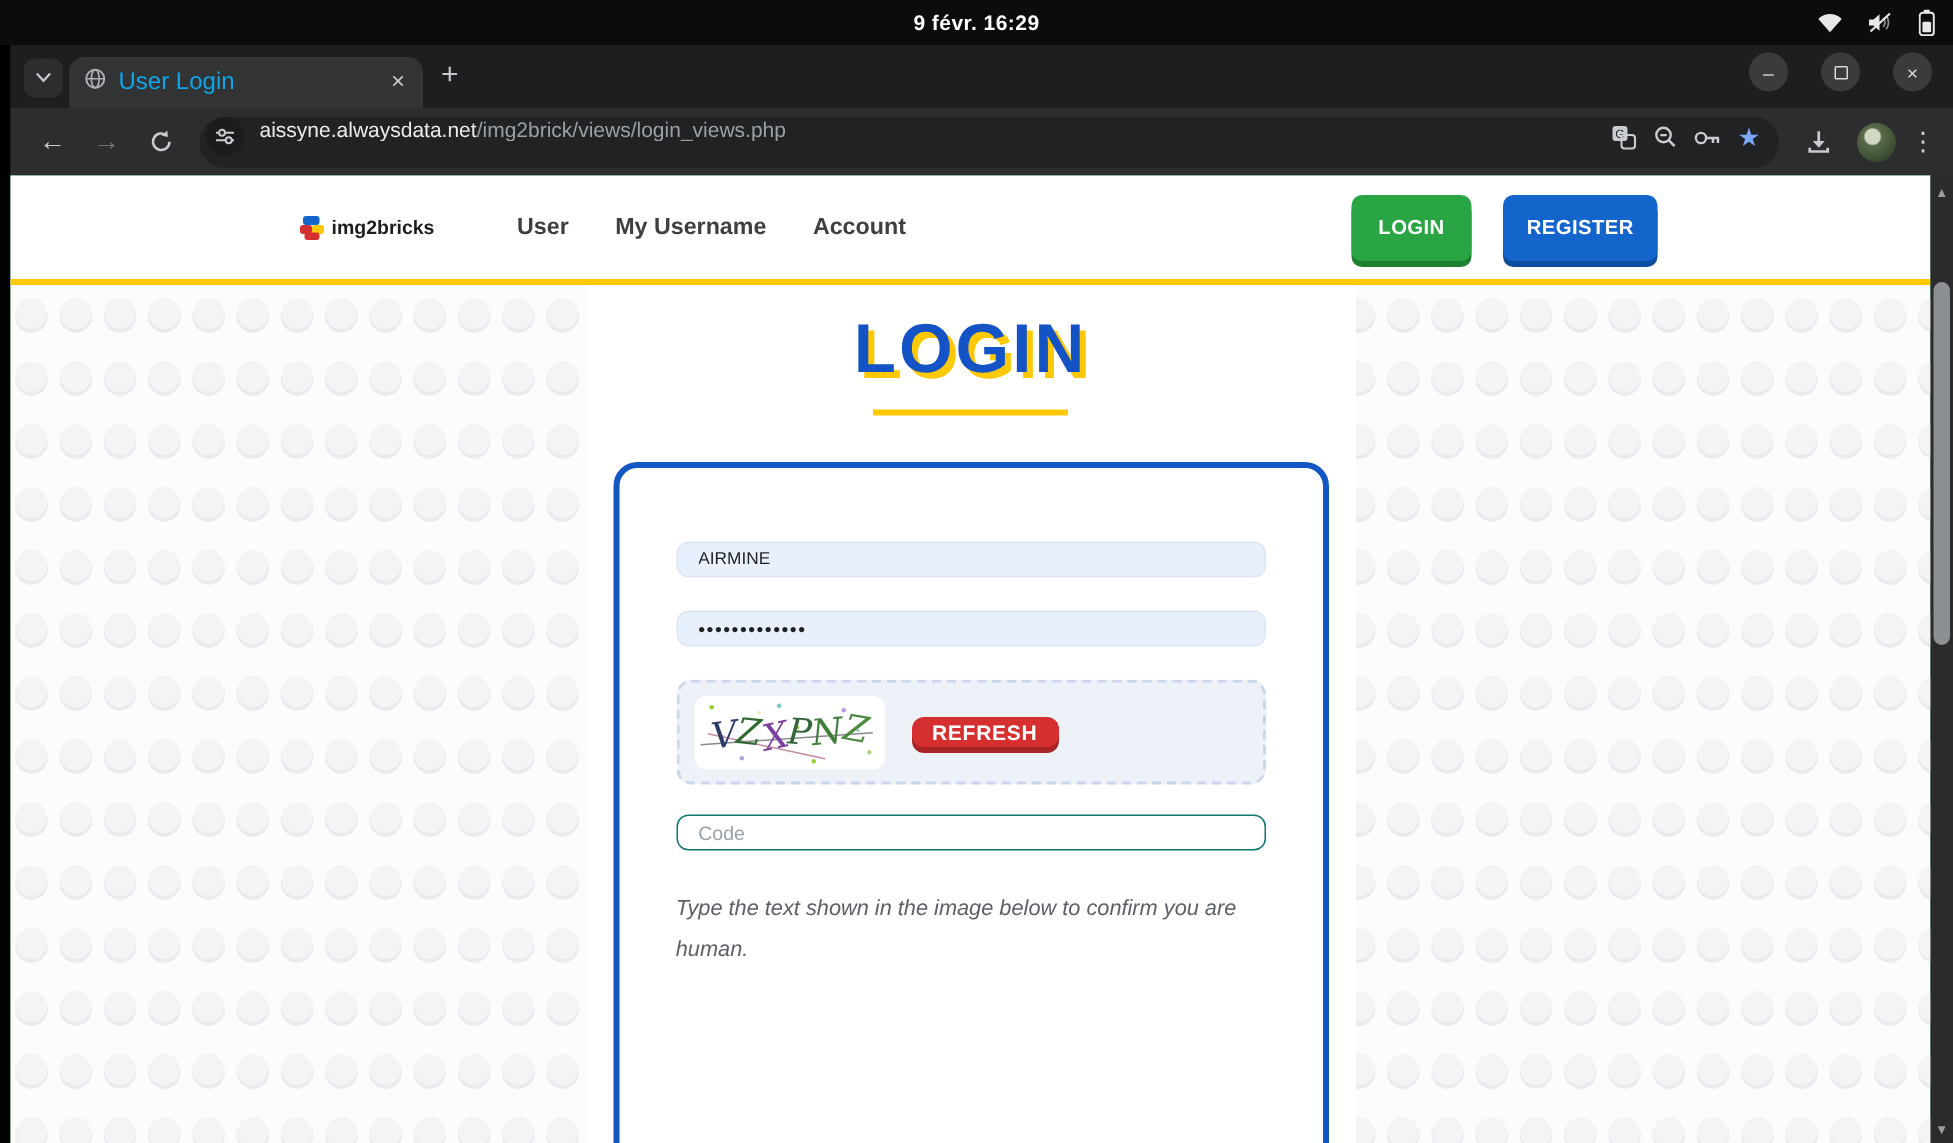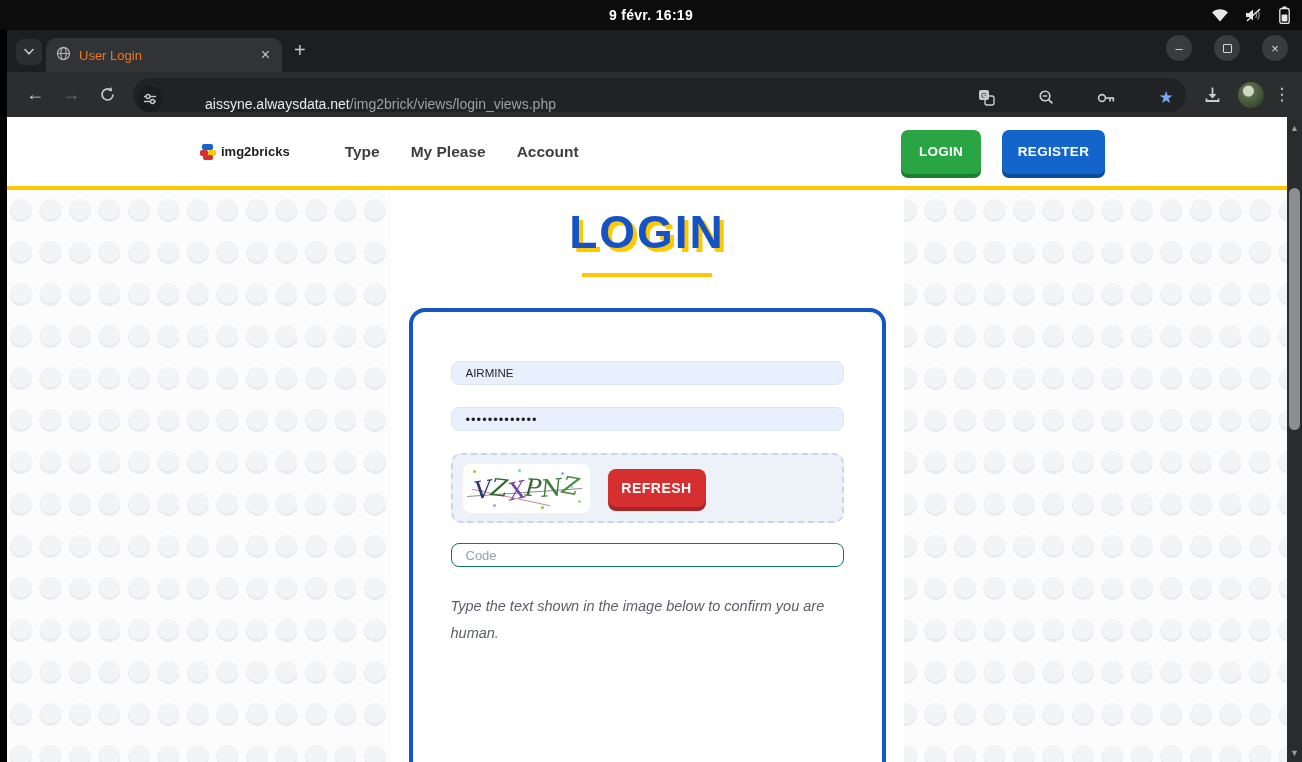--- a/index.html
+++ b/index.html
@@ -16,35 +16,35 @@
   
   .browser { position:absolute; left:7px; top:30px; width:1295px; height:732px;
     display:flex; flex-direction:column; background:#1d1e20; }
 
   
   .tabstrip { height:42px; background:#1d1e20; display:flex; align-items:flex-end; position:relative; }
   .tab-search { width:26px; height:26px; margin:0 4px 7px 9px; border-radius:7px;
     background:#2b2d2f; display:flex; align-items:center; justify-content:center; cursor:pointer; }
   .tab { width:236px; height:34px; background:#313335; border-radius:10px 10px 0 0;
     display:flex; align-items:center; padding:0 10px; gap:8px; }
-  .tab-title { color:#f97316; font-size:13px; flex:1; white-space:nowrap; overflow:hidden; }
+  .tab-title { color:#0ea5e9; font-size:16px; flex:1; white-space:nowrap; overflow:hidden; }
   .tab-close { color:#c4c7cb; font-size:16px; line-height:1; cursor:pointer; padding:0 2px; }
   .newtab-btn { color:#c4c7cb; font-size:20px; font-weight:300; margin:0 0 10px 12px; cursor:pointer; }
   .win-controls { position:absolute; right:14px; top:5px; display:flex; gap:22px; }
   .win-btn { width:26px; height:26px; border-radius:50%; background:#3a3b3d; color:#d6d8da;
     display:flex; align-items:center; justify-content:center; font-size:13px; cursor:pointer; }
   .win-btn .sq { width:9px; height:9px; border:1.5px solid #d6d8da; border-radius:1px; }
 
   
   .toolbar { height:45px; background:#2b2d2f; display:flex; align-items:center; padding:0 10px; }
   .nav-ico { width:32px; height:32px; display:flex; align-items:center; justify-content:center;
     color:#c8cbcf; font-size:18px; cursor:pointer; margin:0 2px; }
   .nav-ico.dim { color:#6f7377; }
   .omnibox { flex:1; height:34px; margin:0 8px; background:#202224; border-radius:17px;
-    display:flex; align-items:flex-end; padding:0 6px 0 4px;gap:32px; }
+    display:flex; align-items:flex-start; padding:0 6px 0 4px; }
   .site-ctl { width:26px; height:26px; border-radius:50%; background:#1b1c1e;
     display:flex; align-items:center; justify-content:center; margin-right:10px; cursor:pointer; }
   .url { flex:1; font-size:14px; color:#e8eaed; white-space:nowrap; overflow:hidden; }
   .url .path { color:#9aa0a6; }
   .pill-ico { width:28px; height:28px; display:flex; align-items:center; justify-content:center;
     cursor:pointer; color:#c8cbcf; }
   .star { color:#7aa7f8; font-size:17px; }
   .avatar { width:26px; height:26px; border-radius:50%; margin:0 8px;
     background:radial-gradient(circle at 40% 35%, #cfd8c2 0 5px, #5a6b4a 6px, #27351f 100%); cursor:pointer; }
   .kebab { color:#c8cbcf; font-size:17px; width:20px; text-align:center; cursor:pointer; }
@@ -101,32 +101,32 @@
     font-family:"DejaVu Serif", serif; font-style:italic; }
   .captcha-img span.L { font-size:24px; display:inline-block; line-height:1; }
   .cl0{color:#2b3a6b; transform:rotate(-8deg) translateY(2px);}
   .cl1{color:#2f6b31; transform:rotate(6deg);}
   .cl2{color:#7a3fa0; transform:rotate(-12deg) translateY(3px);}
   .cl3{color:#33663a; transform:rotate(4deg);}
   .cl4{color:#3f7d3a; transform:rotate(-5deg);}
   .cl5{color:#4c8b3f; transform:rotate(10deg) translateY(-2px);}
   .dot { position:absolute; border-radius:50%; }
   .cline { position:absolute; height:1px; }
-  .btn-refresh { width:98px; height:38px; font-size:14px; background:#d62f2f; border-radius:8px;
+  .btn-refresh { width:98px; height:20px; font-size:14px; background:#d62f2f; border-radius:8px;
     box-shadow:0 4px 0 #a92424; letter-spacing:.5px; }
   .code-input { margin-top:20px; background:#fff; border:1px solid #0f766e; color:#1f2024; font-size:13px; }
   .code-input::placeholder { color:#98a0a8; }
   .helper { margin-top:26px; font-size:14.5px; font-style:italic; color:#5c6066; line-height:1.85;
     width:375px; }
 </style>
 </head>
 <body>
 
 <div class="system-bar">
-  <span class="clock">9 févr.  16:19</span>
+  <span class="clock">9 févr.  16:29</span>
   <div class="tray">
     <span>
       <svg width="18" height="14" viewBox="0 0 18 14">
           <path d="M1.2,4.6 a11,11 0 0,1 15.6,0 L9,13.5 Z" fill="#e8e8e8"></path>
         </svg>
     </span>
     <span>
       <svg width="18" height="14" viewBox="0 0 18 14">
         <polygon points="1,5 4,5 8,1.5 8,12.5 4,9 1,9" fill="#e8e8e8"></polygon>
         <path d="M10.5,4 a5,5 0 0,1 0,6 M12.5,2.5 a7.5,7.5 0 0,1 0,9" stroke="#8a8a8a" stroke-width="1.2" fill="none"></path>
@@ -233,22 +233,22 @@
         <div class="brand">
           <span class="brand-ico">
             <i style="left:2px;top:0;width:11px;height:6px;background:#1365cc;"></i>
             <i style="left:0;top:6px;width:8px;height:6px;background:#d62f2f;"></i>
             <i style="left:8px;top:6px;width:8px;height:6px;background:#ffc800;"></i>
             <i style="left:3px;top:11px;width:10px;height:5px;background:#d62f2f;"></i>
           </span>
           <span class="brand-name">img2bricks</span>
         </div>
         <div class="nav-links">
-          <span class="nav-link">Type</span>
-          <span class="nav-link">My Please</span>
+          <span class="nav-link">User</span>
+          <span class="nav-link">My Username</span>
           <span class="nav-link">Account</span>
         </div>
         <div class="hdr-actions">
           <button class="btn btn-login">LOGIN</button>
           <button class="btn btn-register">REGISTER</button>
         </div>
       </div>
 
       <div class="site-body">
         <div class="white-col">

